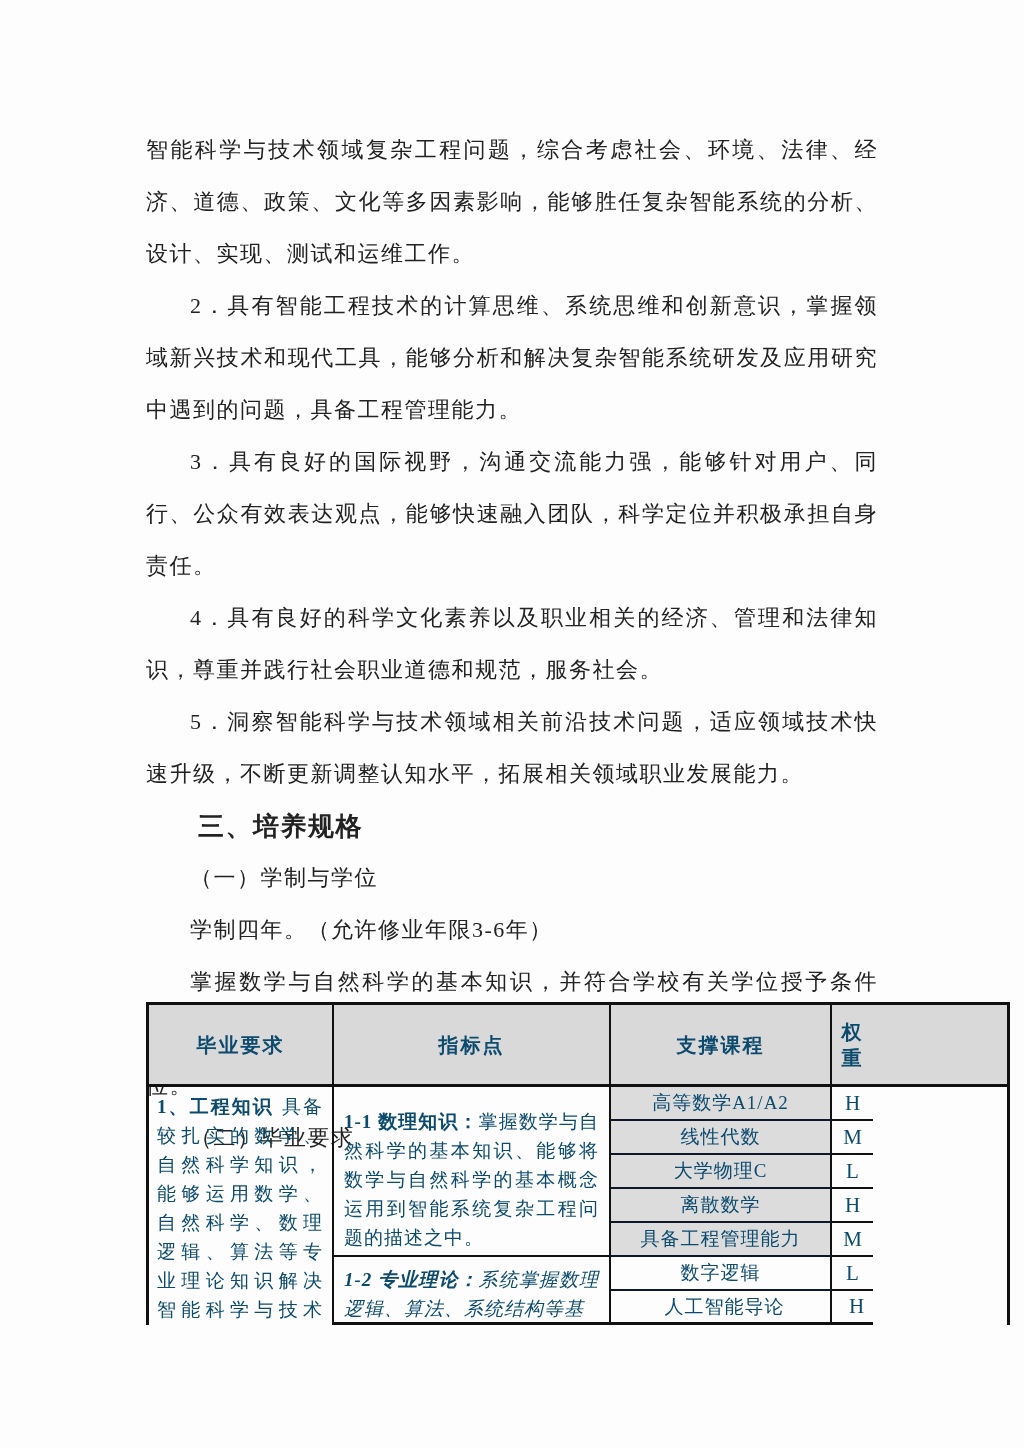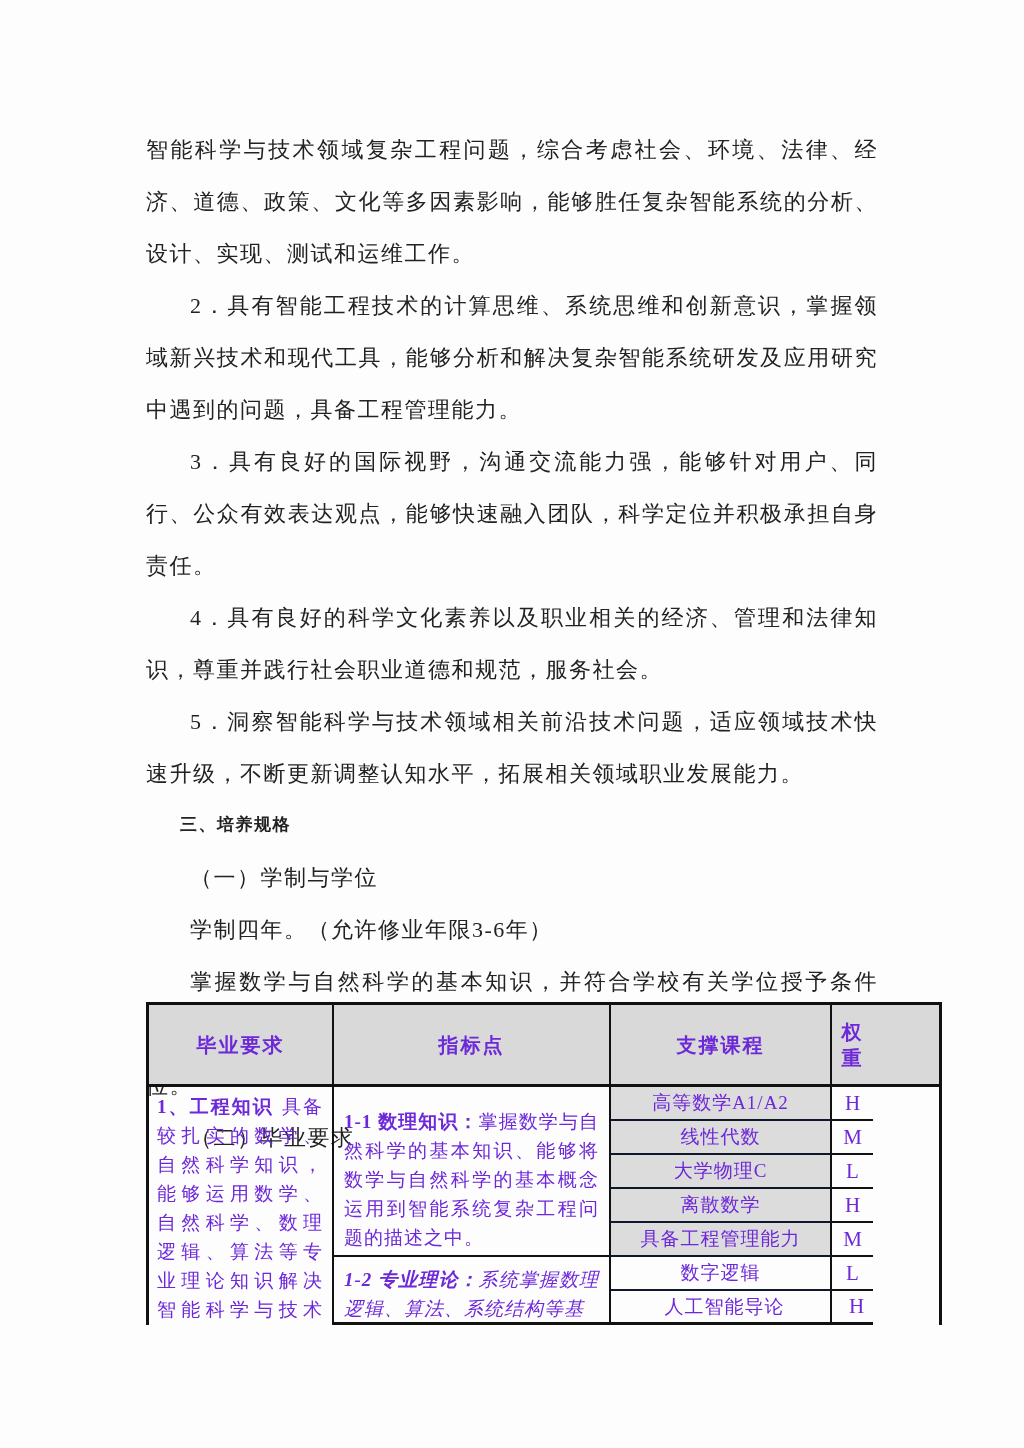--- a/index.html
+++ b/index.html
@@ -15,30 +15,30 @@
   
   .doc{
     position:absolute;left:146px;top:124px;width:732px;
     font-size:22px;line-height:52px;
     letter-spacing:1.5px;
     text-align:justify;
   }
   .doc p{margin:0;}
   .doc p.indent{text-indent:2em;}
   .doc .h1{
-    font-weight:bold;font-size:17px;text-indent:2em;
-    font-family:Liberation Mono, monospace;
+    font-weight:bold;font-size:26px;text-indent:2em;
+    font-family:Liberation Sans, sans-serif;
   }
   .doc .h2{text-indent:2em;}
   
   .tbl{
-    position:absolute;left:146px;top:1002px;width:796px;
+    position:absolute;left:146px;top:1002px;width:864px;
     border:3px solid #111;border-bottom:none;
     box-sizing:border-box;
-    font-size:19px;color:#6d28d9;
+    font-size:19px;color:#0c4a6e;
   }
   .thead{
     display:grid;grid-template-columns:185px 277px 221px 41px;
     height:79px;background:#d9d9d9;
     border-bottom:3px solid #111;
   }
   .hc{
     display:flex;align-items:center;justify-content:center;text-align:center;
     font-weight:bold;font-size:20px;letter-spacing:2px;line-height:26px;
     border-right:2px solid #111;

